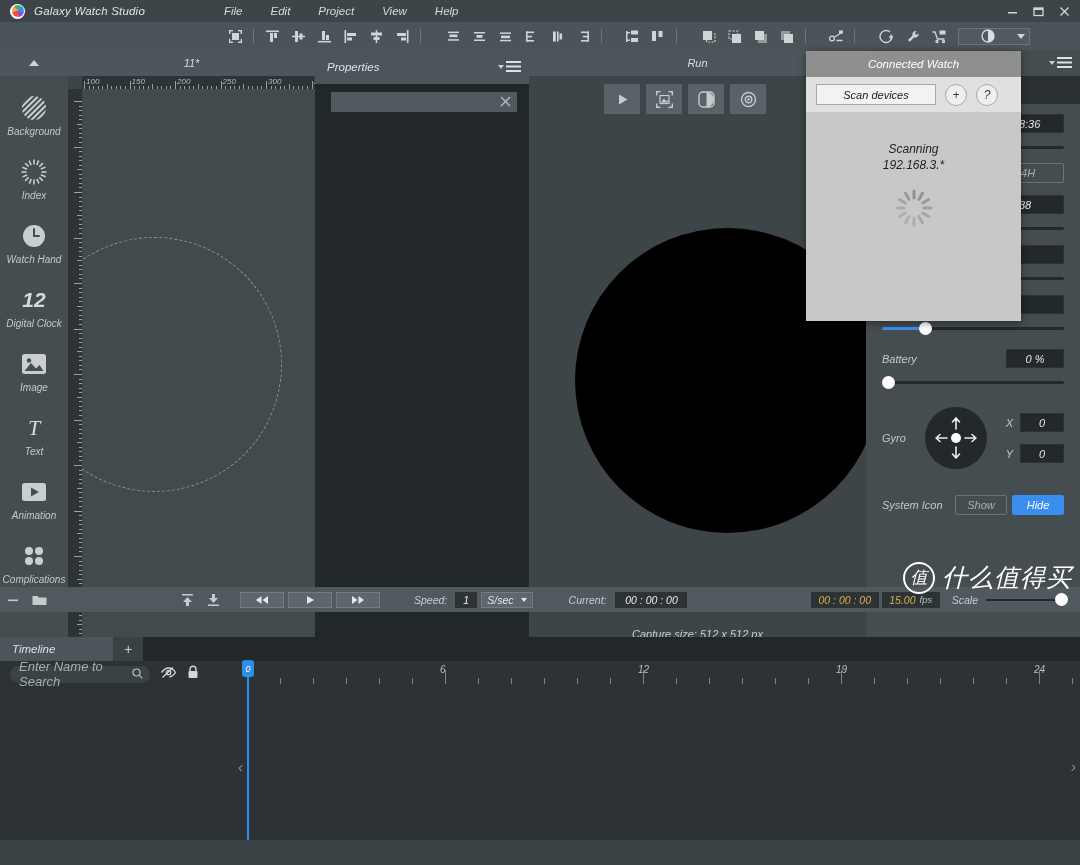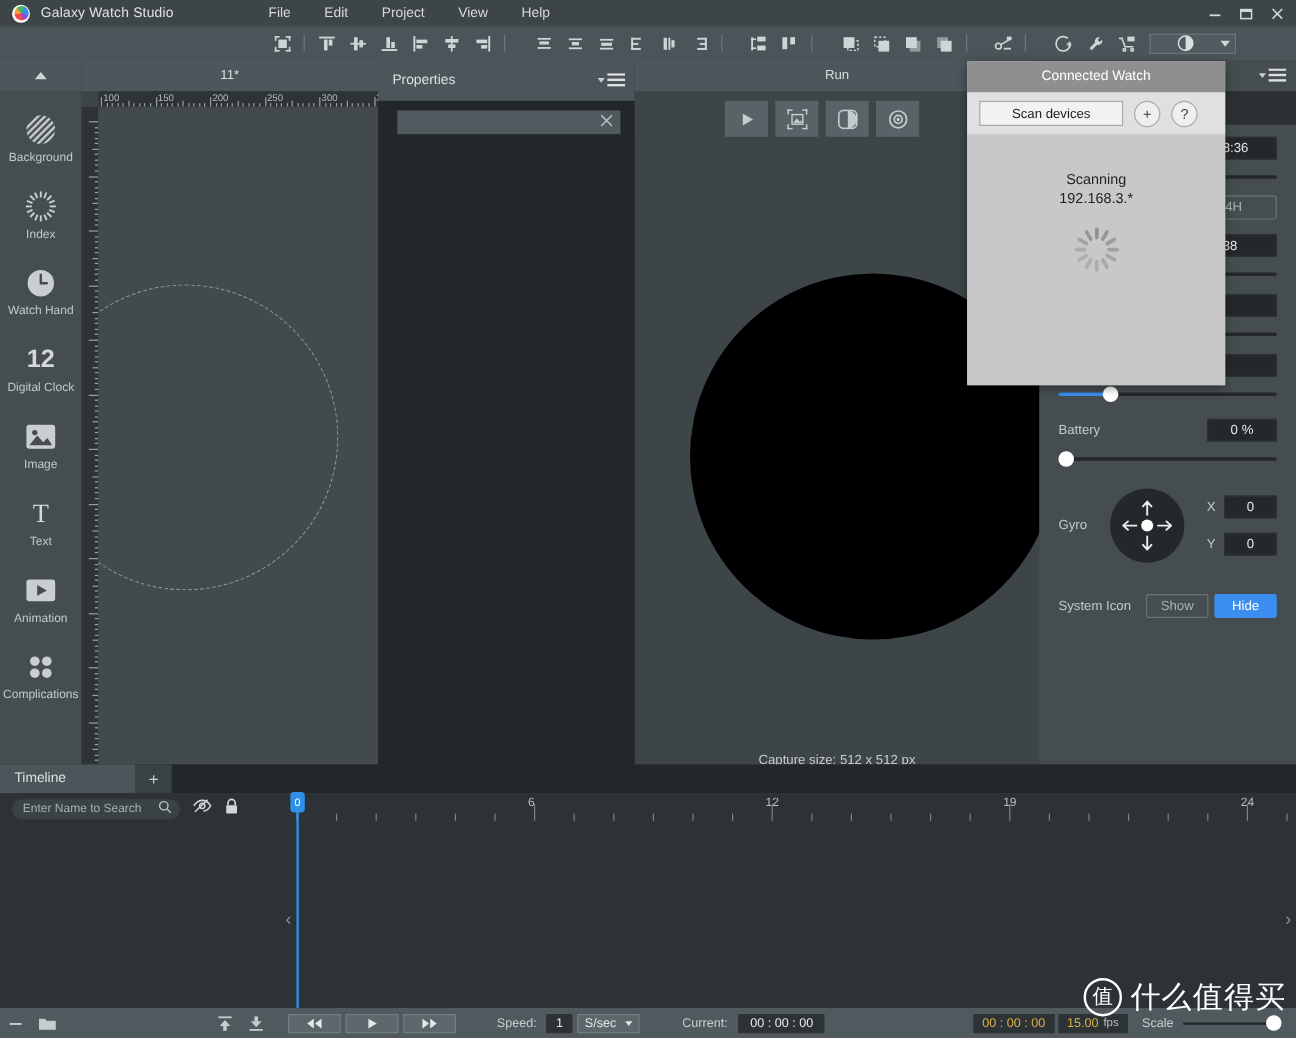--- a/index.html
+++ b/index.html
@@ -2,21 +2,21 @@
 <html><head>
 <meta charset="utf-8">
 <style>
   * { box-sizing: border-box; margin:0; padding:0; }
   html,body{
     width:1080px; height:865px; overflow:hidden;
     background:#3c4346;
     font-family:"Liberation Sans", sans-serif;
     -webkit-font-smoothing:antialiased;
   }
-  #app{ position:relative; width:1080px; height:865px; }
+  #app{ position:relative; width:1080px; height:612px;font-style:italic; }
 
   
   .titlebar{
     position:absolute; left:0; top:0; width:1080px; height:22px;
     background:#3d4548; display:flex; align-items:center;
   }
   .logo{
     width:15px; height:15px; border-radius:50%;
     margin-left:10px; margin-right:9px; position:relative;
     background:#ffffff; overflow:hidden; flex:none;
@@ -237,21 +237,21 @@
   }
   .tltools{
     position:absolute; left:0; top:661px; width:240px; height:26px;
     background:#2c3235; display:flex; align-items:center; gap:10px; padding-left:10px;
   }
   .searchpill{
     width:140px; height:17px; border-radius:9px; background:#3b4245;
     display:flex; align-items:center; justify-content:space-between;
     padding:0 7px 0 9px;
   }
-  .searchpill span{ font-size:10px; color:#a7aeb0; }
+  .searchpill span{ font-size:13px; color:#a7aeb0; }
   .tlruler{
     position:absolute; left:240px; top:661px; width:840px; height:26px;
     background:#2c3235; overflow:hidden;
   }
   .tl-num{ position:absolute; top:3px; font-size:10px; color:#b9bfc1; }
   .tl-tick{ position:absolute; bottom:3px; width:1px; background:#7b8386; }
   .tlbody{
     position:absolute; left:0; top:687px; width:1080px; height:153px;
     background:#2c3235;
   }

